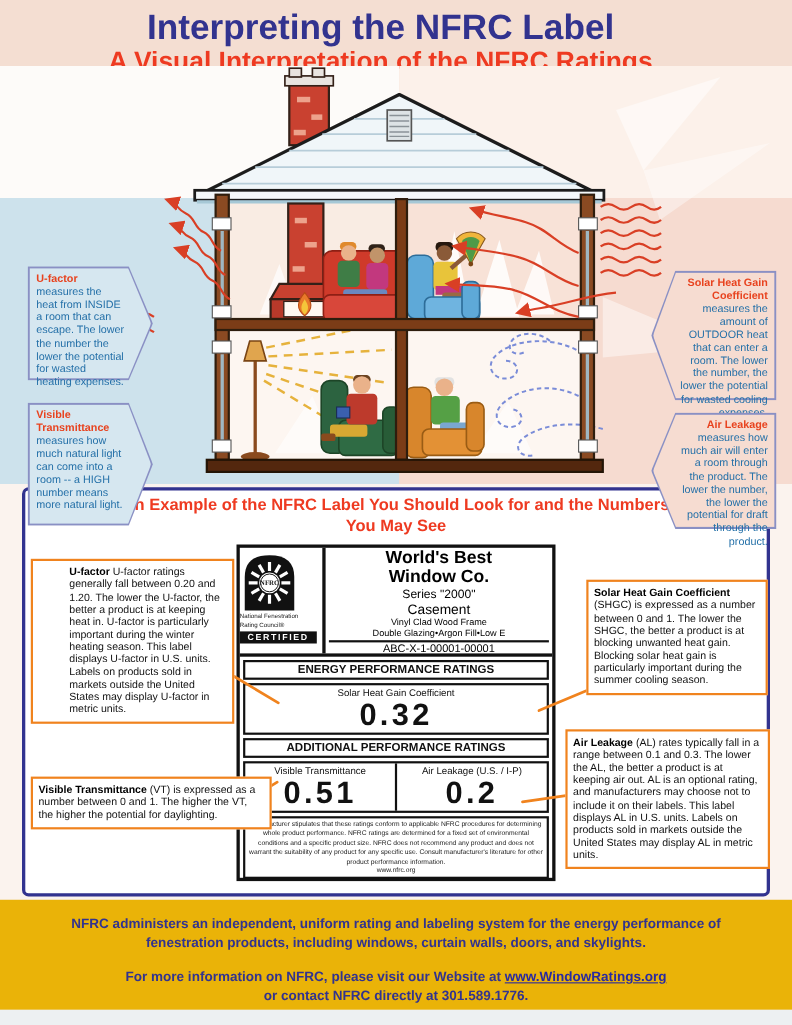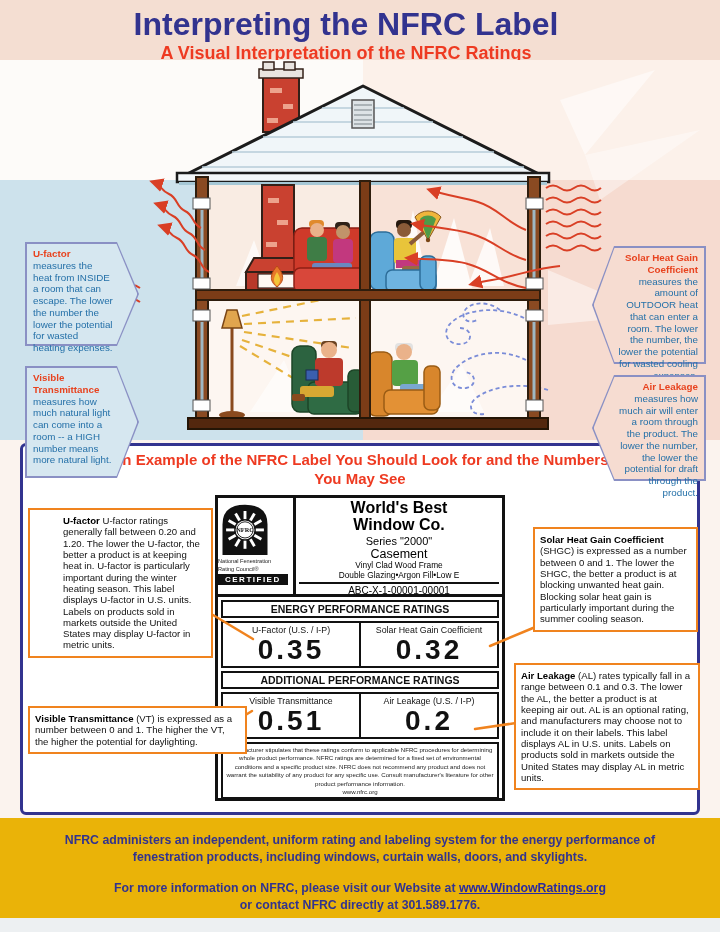--- a/index.html
+++ b/index.html
@@ -3,21 +3,21 @@
 <meta charset="utf-8">
 <style>
   * { margin:0; padding:0; box-sizing:border-box; }
   html,body { width:720px; height:932px; }
   body { font-family:"Liberation Sans", sans-serif; }
   .page { position:relative; width:720px; height:932px; background:#f4ded2; overflow:hidden; }
 
   
   .hdr { position:absolute; top:0; left:0; width:692px; height:60px; text-align:center; }
   .hdr h1 { margin-top:6px; font-size:32px; font-weight:bold; color:#32338f; }
-  .hdr h2 { margin-top:0; font-size:18px; font-weight:bold; color:#ee3a21; }
+  .hdr h2 { margin-top:0; font-size:24px; font-weight:bold; color:#ee3a21; }
 
   
   .illus { position:absolute; top:60px; left:0; width:720px; height:383px; }
   .bg { position:absolute; }
   .bg-tl { left:0; top:0; width:363px; height:120px; background:#fdfbf9; }
   .bg-tr { left:363px; top:0; width:357px; height:120px; background:#fcf1ea; }
   .bg-bl { left:0; top:120px; width:363px; height:263px; background:#cde2ec; }
   .bg-br { left:363px; top:120px; width:357px; height:263px; background:#f6dbd0; }
   .house-svg { position:absolute; inset:0; z-index:2; }
 
@@ -392,24 +392,20 @@
             <div class="co3">Casement</div>
             <div class="co4">Vinyl Clad Wood Frame</div>
             <div class="co4">Double Glazing•Argon Fill•Low E</div>
             <div class="co5">ABC-X-1-00001-00001</div>
           </div>
         </div>
 
         <div class="lbl-bar">ENERGY PERFORMANCE RATINGS</div>
         <div class="lbl-row">
           <div class="cell">
-            <div class="cl">U-Factor (U.S. / I-P)</div>
-            <div class="cv">0.35</div>
-          </div>
-          <div class="cell">
             <div class="cl">Solar Heat Gain Coefficient</div>
             <div class="cv">0.32</div>
           </div>
         </div>
 
         <div class="lbl-bar">ADDITIONAL PERFORMANCE RATINGS</div>
         <div class="lbl-row">
           <div class="cell">
             <div class="cl">Visible Transmittance</div>
             <div class="cv">0.51</div>

